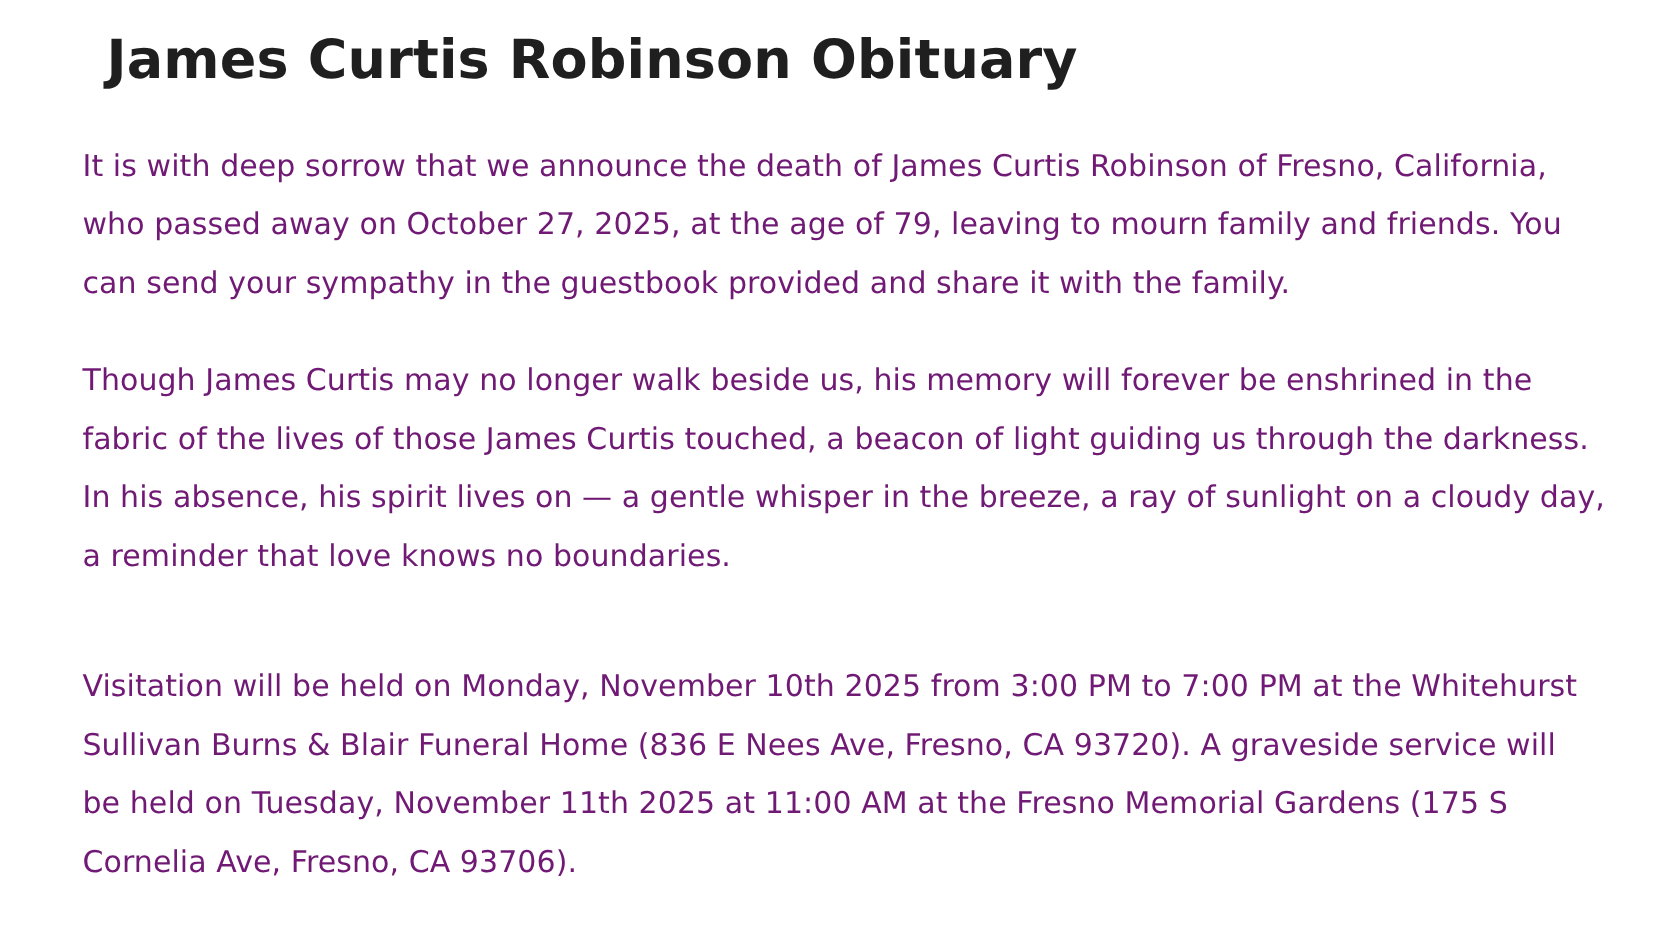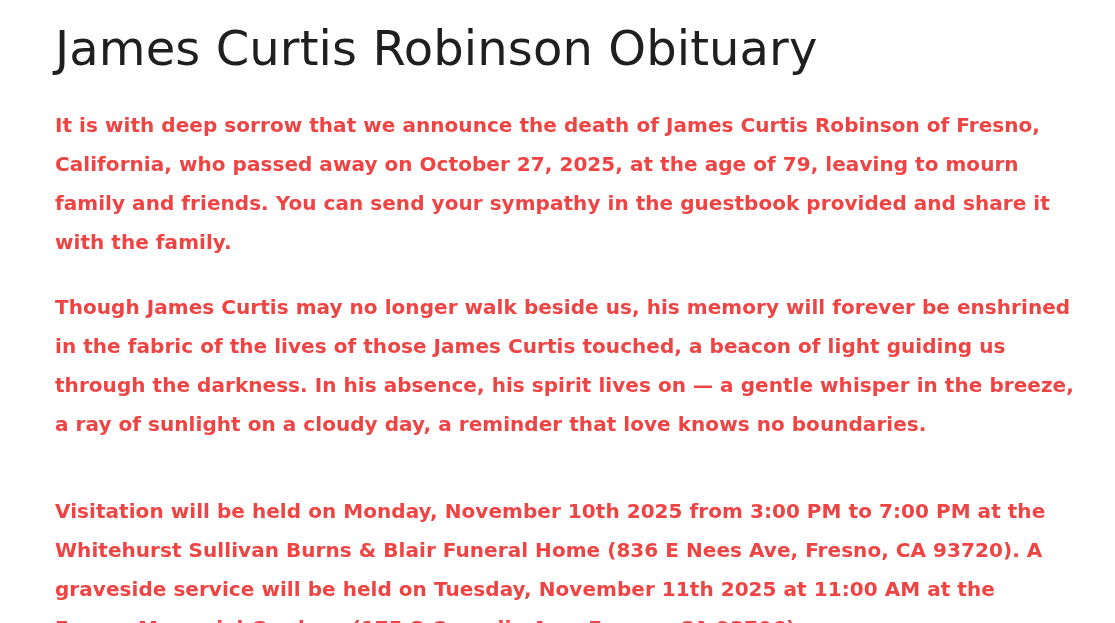--- a/index.html
+++ b/index.html
@@ -15,34 +15,34 @@
     color: #2b2b2b;
   }
   .page {
     box-sizing: border-box;
     width: 1115px;
     height: 623px;
     padding: 8px 40px 0 55px;
     background: #ffffff;
   }
   .obit-title {
-    font-size: 48px;
-    font-weight: 400;
+    font-size: 36px;
+    font-weight: 700;
     line-height: 1.25;
     letter-spacing: 0.1px;
     color: #1f1f1f;
-    margin: 0 0 28px 0;
+    margin: 0 0 28px 16px;
     padding-top: 10px;
   }
   .obit-paragraph {
     font-size: 20px;
     line-height: 1.95;
-    color: #ef4444;
+    color: #701a75;
     margin: 0 0 26px 0;
-    font-weight: 700;
+    font-weight: 400;
     letter-spacing: 0.05px;
   }
   .obit-paragraph:last-child {
     margin-bottom: 0;
     margin-top: 48px;
   }
   #p1 { max-width: 1030px; }
   #p2 { max-width: 1035px; }
   #p3 { max-width: 1000px; }
 </style>

